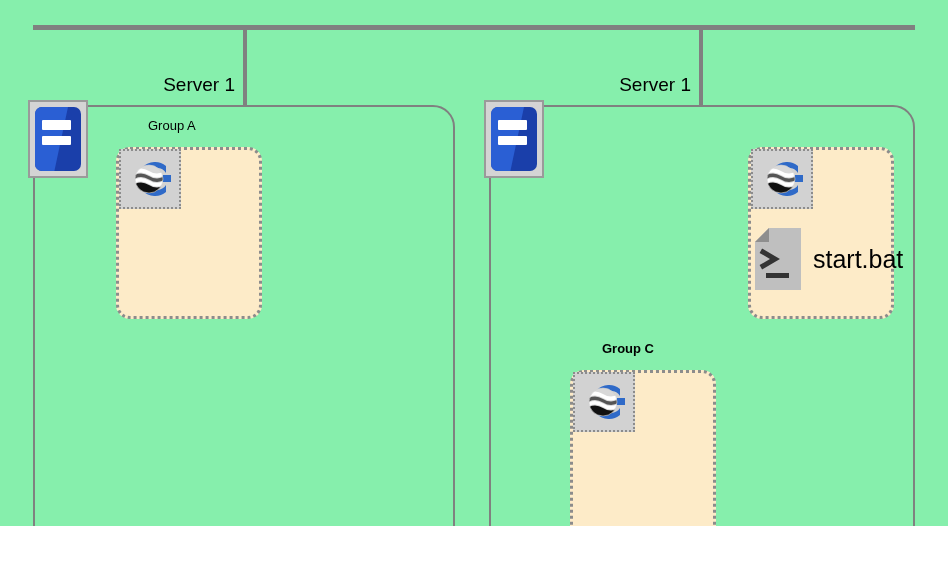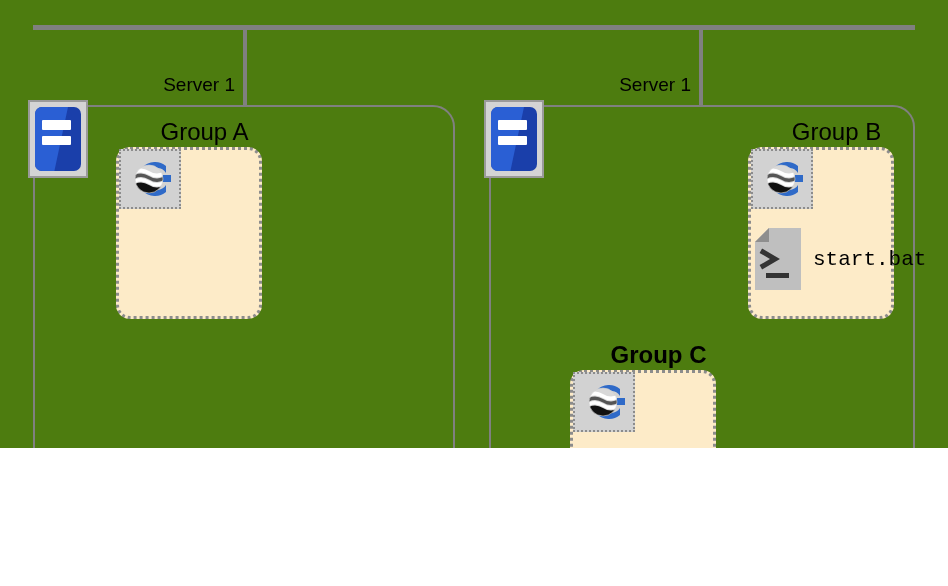--- a/index.html
+++ b/index.html
@@ -3,22 +3,22 @@
 <meta charset="utf-8">
 <style>
   html, body {
     margin: 0;
     padding: 0;
     background: #ffffff;
   }
   #canvas {
     position: relative;
     width: 948px;
-    height: 448px;
-    background: #4d7c0f;
+    height: 526px;
+    background: #86efac;
     font-family: "Liberation Sans", sans-serif;
     overflow: hidden;
   }
 
   
   .bus-line {
     position: absolute;
     background: #808080;
   }
 
@@ -82,24 +82,24 @@
   
   .group-box {
     position: absolute;
     background: #fdebc8;
     border: 3px dotted #8c8c8c;
     border-radius: 14px;
     box-sizing: border-box;
   }
   .group-label {
     position: absolute;
-    font-size: 24px;
+    font-size: 13px;
     color: #000000;
     white-space: nowrap;
-    text-align: center;
+    text-align: left;
   }
 
   
   .gf-badge {
     position: absolute;
     width: 62px;
     height: 60px;
     background: #d2d2d2;
     border: 2px dotted #8c8c8c;
     box-sizing: border-box;
@@ -110,25 +110,24 @@
   .gf-badge svg { display: block; }
 
   
   .script-row {
     position: absolute;
     display: flex;
     align-items: center;
   }
   .script-icon { display: block; }
   .script-label {
-    font-size: 21px;
+    font-size: 25px;
     color: #000000;
     white-space: nowrap;
     margin-left: 12px;
-    font-family: Liberation Mono, monospace;
   }
 </style>
 </head>
 <body>
 
 <div id="canvas">
 
   <div class="bus-line" style="left:33px; top:25px; width:882px; height:5px;"></div>
 
   <div class="bus-line" style="left:243px; top:25px; width:4px; height:80px;"></div>
@@ -174,21 +173,20 @@
 
   <div class="server-box" style="left:489px; top:105px; width:426px; height:462px;"></div>
 
   <div class="server-badge" style="left:484px; top:100px;">
     <div class="server-badge-inner">
       <div class="srv-bar b1"></div>
       <div class="srv-bar b2"></div>
     </div>
   </div>
 
-  <div class="group-label" style="left:780px; top:118px; width:113px;">Group B</div>
 
   <div class="group-box" style="left:748px; top:147px; width:146px; height:172px;"></div>
 
   <div class="gf-badge" style="left:751px; top:149px;">
     <svg width="50" height="48" viewBox="0 0 50 48" aria-hidden="true">
       <defs>
         <clipPath id="gfclipB">
             <circle cx="24" cy="24" r="14"></circle>
           </clipPath>
       </defs>

